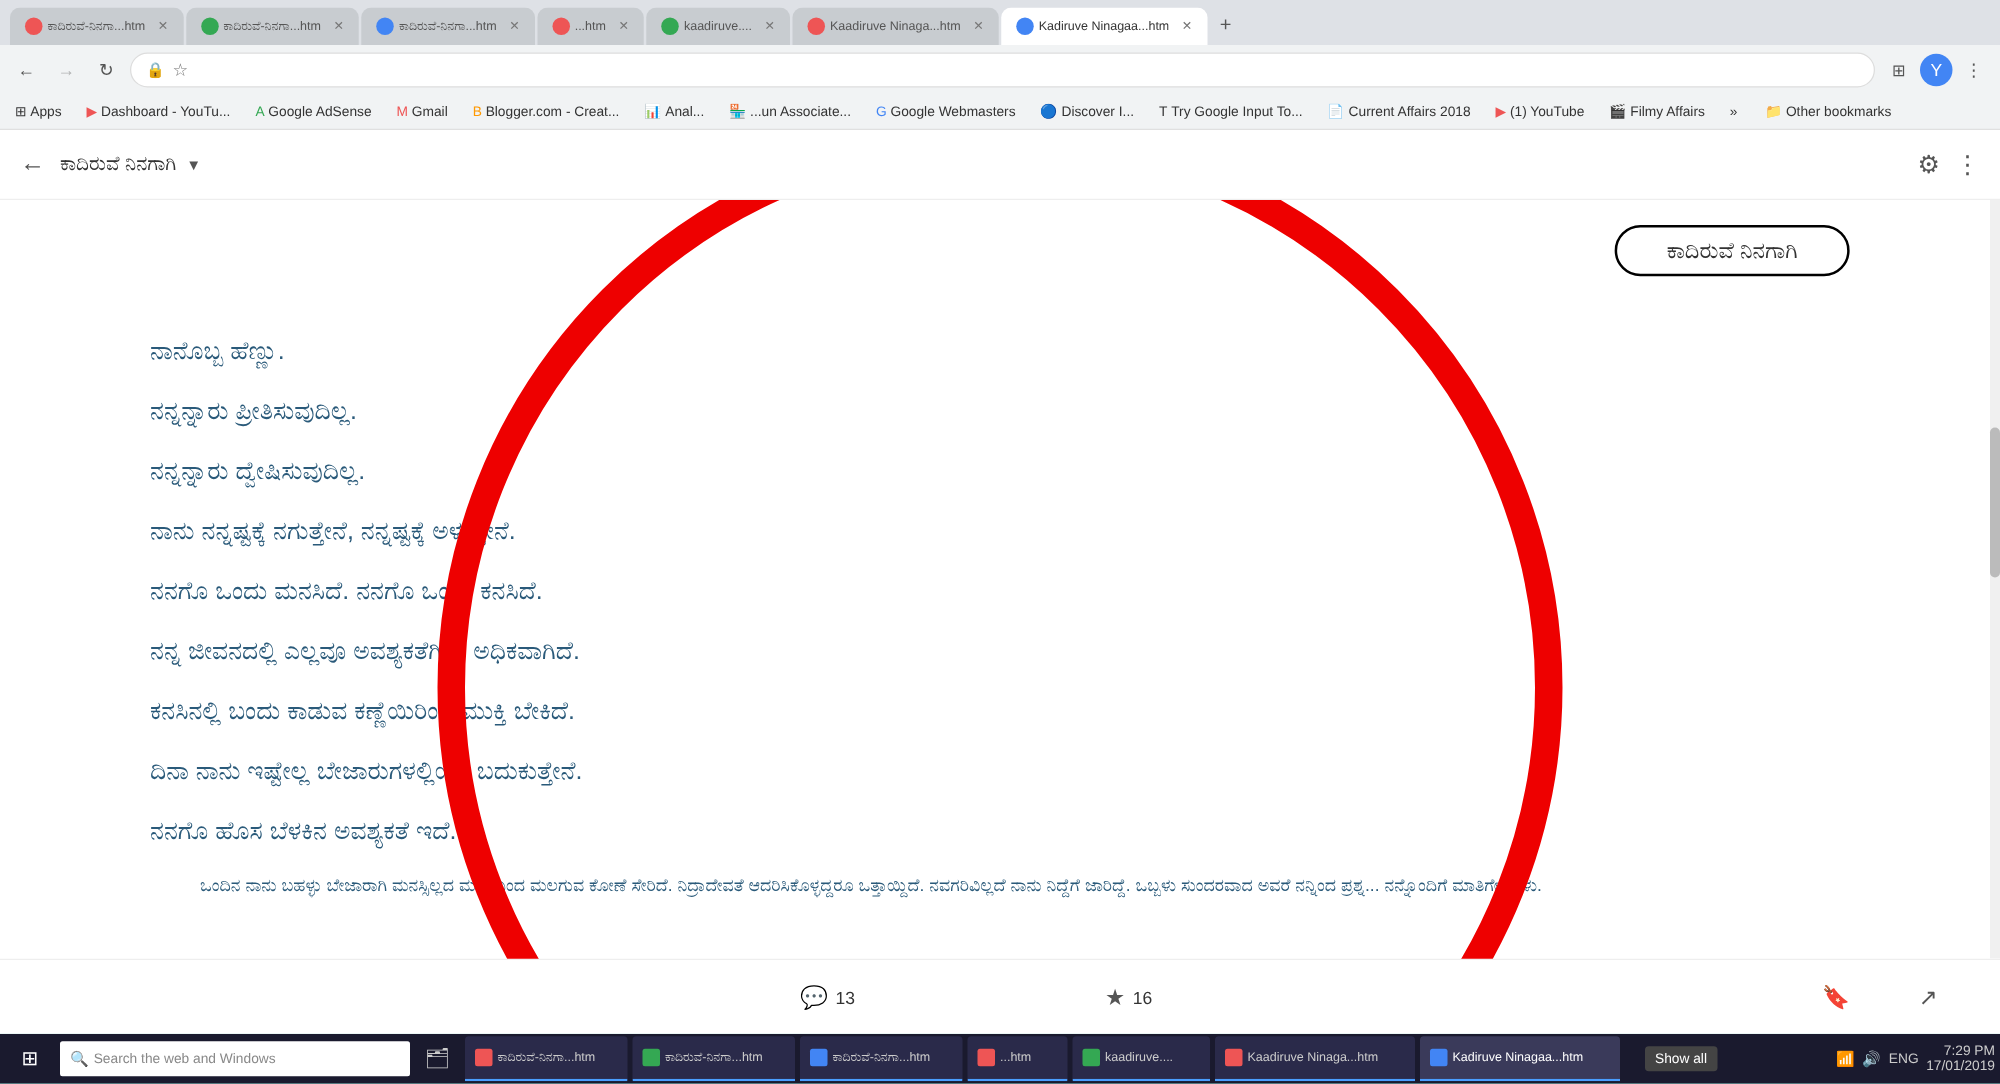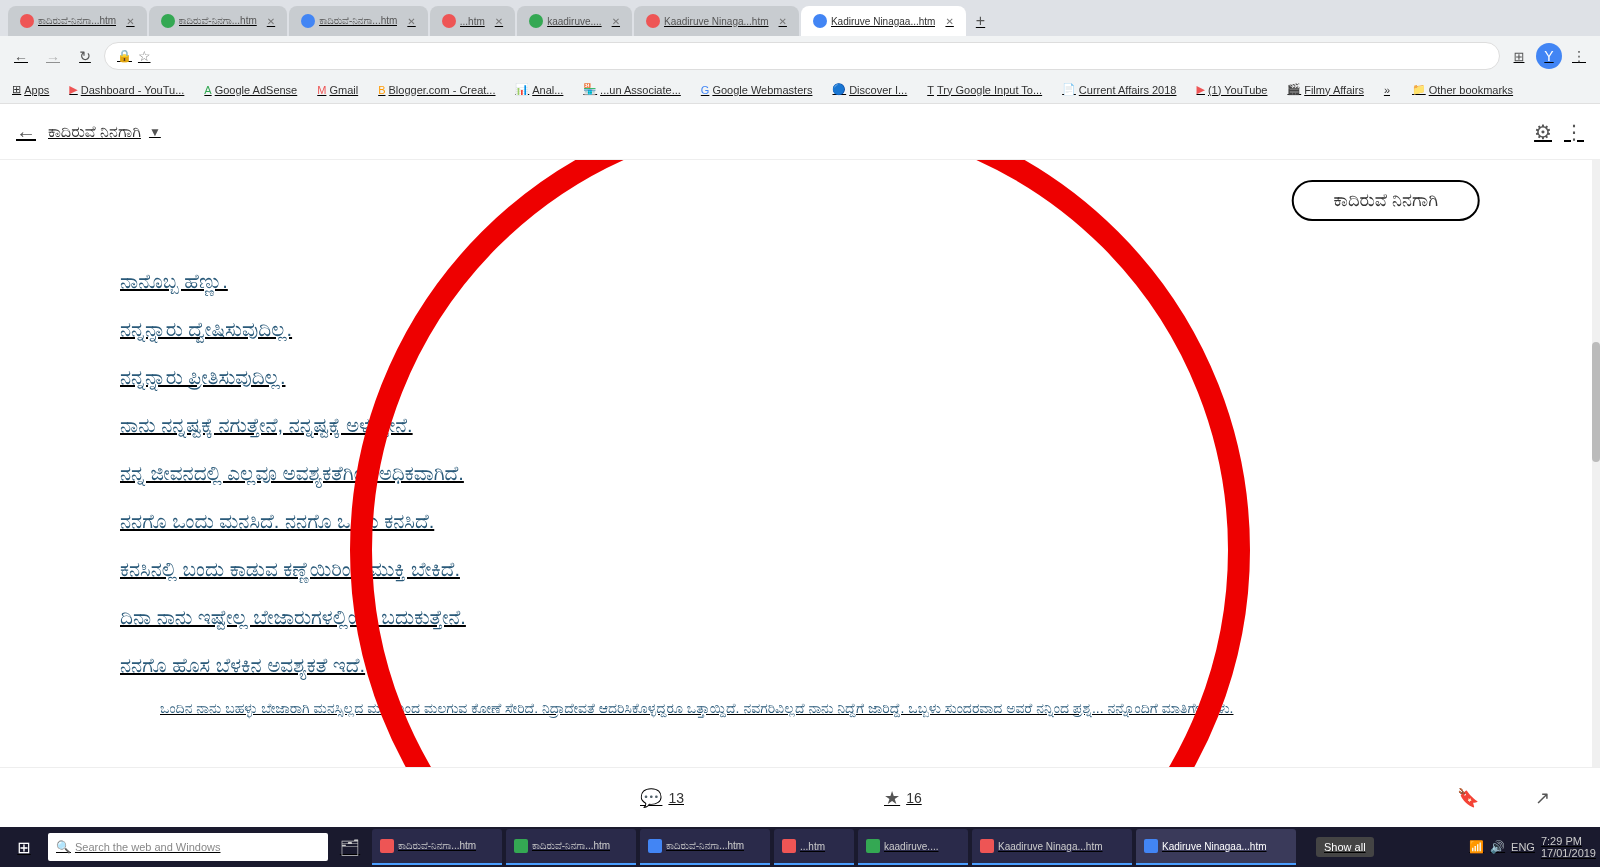--- a/index.html
+++ b/index.html
@@ -1,19 +1,19 @@
 <!DOCTYPE html>
 <html><head>
   <meta charset="utf-8">
   <style>
     * { margin: 0; padding: 0; box-sizing: border-box; }
     body { width: 1600px; height: 867px; overflow: hidden; font-family: Arial, sans-serif; background: #fff; }
 
     
-    .browser-frame { width: 100%; height: 867px; display: flex; flex-direction: column; background: #5eead4; text-decoration: underline; }
+    .browser-frame { width: 100%; height: 867px; display: flex; flex-direction: column; background: #5eead4; }
     .tab-bar { height: 36px; background: #dee1e6; display: flex; align-items: flex-end; padding: 0 0 0 8px; }
     .tab { height: 30px; background: #fff; border-radius: 8px 8px 0 0; padding: 0 12px; display: flex; align-items: center; font-size: 12px; color: #333; white-space: nowrap; overflow: hidden; max-width: 200px; gap: 4px; }
     .tab.active { background: #fff; }
     .tab.inactive { background: #c8ccd0; color: #555; }
     .tab-favicon { width: 14px; height: 14px; border-radius: 50%; background: #e55; display: inline-block; flex-shrink: 0; }
     .tab-close { margin-left: 6px; font-size: 10px; color: #777; cursor: pointer; flex-shrink: 0; }
     .tab-x-final { font-size: 16px; color: #555; margin-left: 4px; cursor: pointer; padding: 0 4px; }
 
     
     .address-bar { height: 40px; background: #f1f3f4; display: flex; align-items: center; padding: 4px 8px; gap: 6px; }
@@ -205,25 +205,25 @@
     </div>
 
     <div style="flex:1;overflow:hidden;position:relative;">
       <div class="content-area">
 
         <div style="text-align:center;margin-bottom:20px;">
           <span class="title-oval">ಕಾದಿರುವೆ ನಿನಗಾಗಿ</span>
         </div>
 
         <p class="content-line">ನಾನೊಬ್ಬ ಹೆಣ್ಣು.</p>
+        <p class="content-line">ನನ್ನನ್ನಾರು ಪ್ರೀತಿಸುವುದಿಲ್ಲ.</p>
         <p class="content-line">ನನ್ನನ್ನಾರು ದ್ವೇಷಿಸುವುದಿಲ್ಲ.</p>
-        <p class="content-line">ನನ್ನನ್ನಾರು ಪ್ರೀತಿಸುವುದಿಲ್ಲ.</p>
         <p class="content-line">ನಾನು ನನ್ನಷ್ಟಕ್ಕೆ ನಗುತ್ತೇನೆ, ನನ್ನಷ್ಟಕ್ಕೆ ಅಳುತ್ತೇನೆ.</p>
+        <p class="content-line">ನನಗೊ ಒಂದು ಮನಸಿದೆ. ನನಗೊ ಒಂದು ಕನಸಿದೆ.</p>
         <p class="content-line">ನನ್ನ ಜೀವನದಲ್ಲಿ ಎಲ್ಲವೂ ಅವಶ್ಯಕತೆಗಿಂತ ಅಧಿಕವಾಗಿದೆ.</p>
-        <p class="content-line">ನನಗೊ ಒಂದು ಮನಸಿದೆ. ನನಗೊ ಒಂದು ಕನಸಿದೆ.</p>
         <p class="content-line">ಕನಸಿನಲ್ಲಿ ಬಂದು ಕಾಡುವ ಕಣ್ಣೆಯಿರಿಂದ ಮುಕ್ತಿ ಬೇಕಿದೆ.</p>
         <p class="content-line">ದಿನಾ ನಾನು ಇಷ್ಟೇಲ್ಲ ಬೇಜಾರುಗಳಲ್ಲಿಯೇ ಬದುಕುತ್ತೇನೆ.</p>
         <p class="content-line">ನನಗೊ ಹೊಸ ಬೆಳಕಿನ ಅವಶ್ಯಕತೆ ಇದೆ.</p>
         <p class="content-para">        ಒಂದಿನ ನಾನು ಬಹಳ್ಳು ಬೇಜಾರಾಗಿ ಮನಸ್ಸಿಲ್ಲದ ಮನಸ್ಸಿನಿಂದ ಮಲಗುವ ಕೋಣೆ ಸೇರಿದೆ. ನಿದ್ರಾದೇವತೆ ಆದರಿಸಿಕೊಳ್ಳದ್ದರೂ ಒತ್ತಾಯ್ದಿದೆ. ನವಗರಿವಿಲ್ಲದೆ ನಾನು ನಿದ್ದೆಗೆ ಜಾರಿದ್ದೆ. ಒಬ್ಬಳು ಸುಂದರವಾದ ಅವರೆ ನನ್ನಿಂದ ಪ್ರಶ್ನ... ನನ್ನೊಂದಿಗೆ ಮಾತಿಗೇಳಿದ್ದಳು.</p>
 
       </div>
 
       <div class="red-circle-overlay"></div>
 
       <div class="scrollbar">
@@ -292,20 +292,20 @@
     </div>
 
     <div style="margin-left:16px;background:#444;color:#fff;font-size:11px;padding:4px 8px;border-radius:3px;cursor:pointer;white-space:nowrap;">
       <span>Show all</span>
     </div>
 
     <div style="margin-left:auto;display:flex;align-items:center;gap:6px;color:#ccc;">
       <span style="font-size:12px;">📶</span>
       <span style="font-size:12px;">🔊</span>
       <span style="font-size:11px;">ENG</span>
-      <div style="text-align:left;font-size:11px;color:#ccc;">
+      <div style="text-align:right;font-size:11px;color:#ccc;">
         <div>7:29 PM</div>
         <div>17/01/2019</div>
       </div>
     </div>
   </div>
 
 </div>
 
 </body></html>

